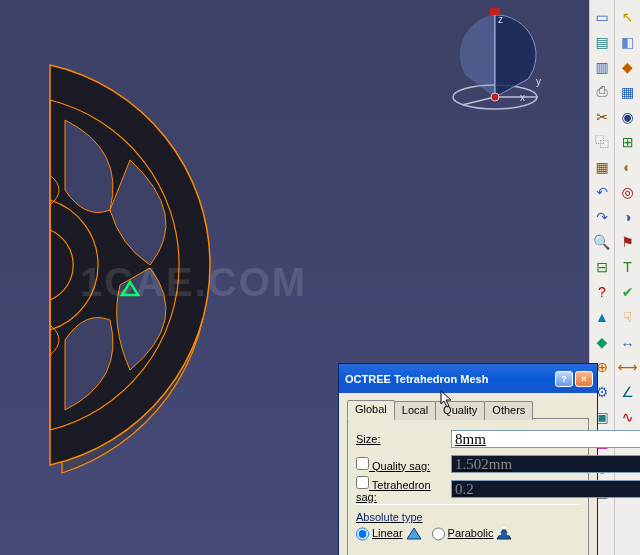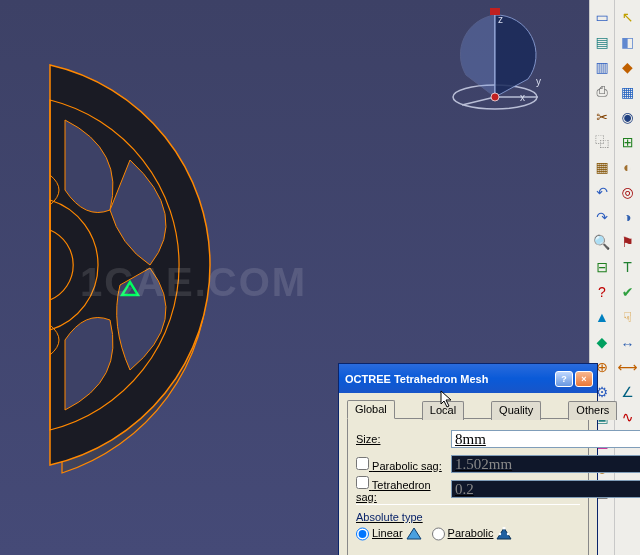--- a/index.html
+++ b/index.html
@@ -137,21 +137,20 @@
     display: flex; align-items: center; justify-content: center;
     font-weight: bold;
   }
   .title-btn.help { background: linear-gradient(to bottom, #c0d8ff, #6898e0); }
   .dialog-body { padding: 6px 8px 8px 8px; }
   .tabs {
     display: flex;
     border-bottom: 1px solid #888;
     position: relative;
     height: 20px;
-    gap: 28px;
   }
   .tab {
     padding: 2px 7px 1px 7px;
     border: 1px solid #888;
     border-bottom: none;
     margin-right: -1px;
     background: #ece9d8;
     position: relative;
     top: 1px;
     border-radius: 2px 2px 0 0;
@@ -413,21 +412,21 @@
     <div class="panel">
       <div class="row">
         <span class="lbl">Size:</span>
         <input type="text" value="8mm" style="">
         <div class="spin">
             <div>▲</div>
             <div>▼</div>
           </div>
       </div>
       <div class="row">
-        <label><input type="checkbox" style=""> <span>Parabolic sag:</span></label>
+        <label><input type="checkbox" style=""> <span>Quality sag:</span></label>
         <input type="text" disabled="" value="1.502mm" style="">
         <div class="spin">
             <div>▲</div>
             <div>▼</div>
           </div>
       </div>
       <div class="row">
         <label><input type="checkbox" style=""> <span>Tetrahedron sag:</span></label>
         <input type="text" disabled="" value="0.2" style="">
         <div class="spin">

